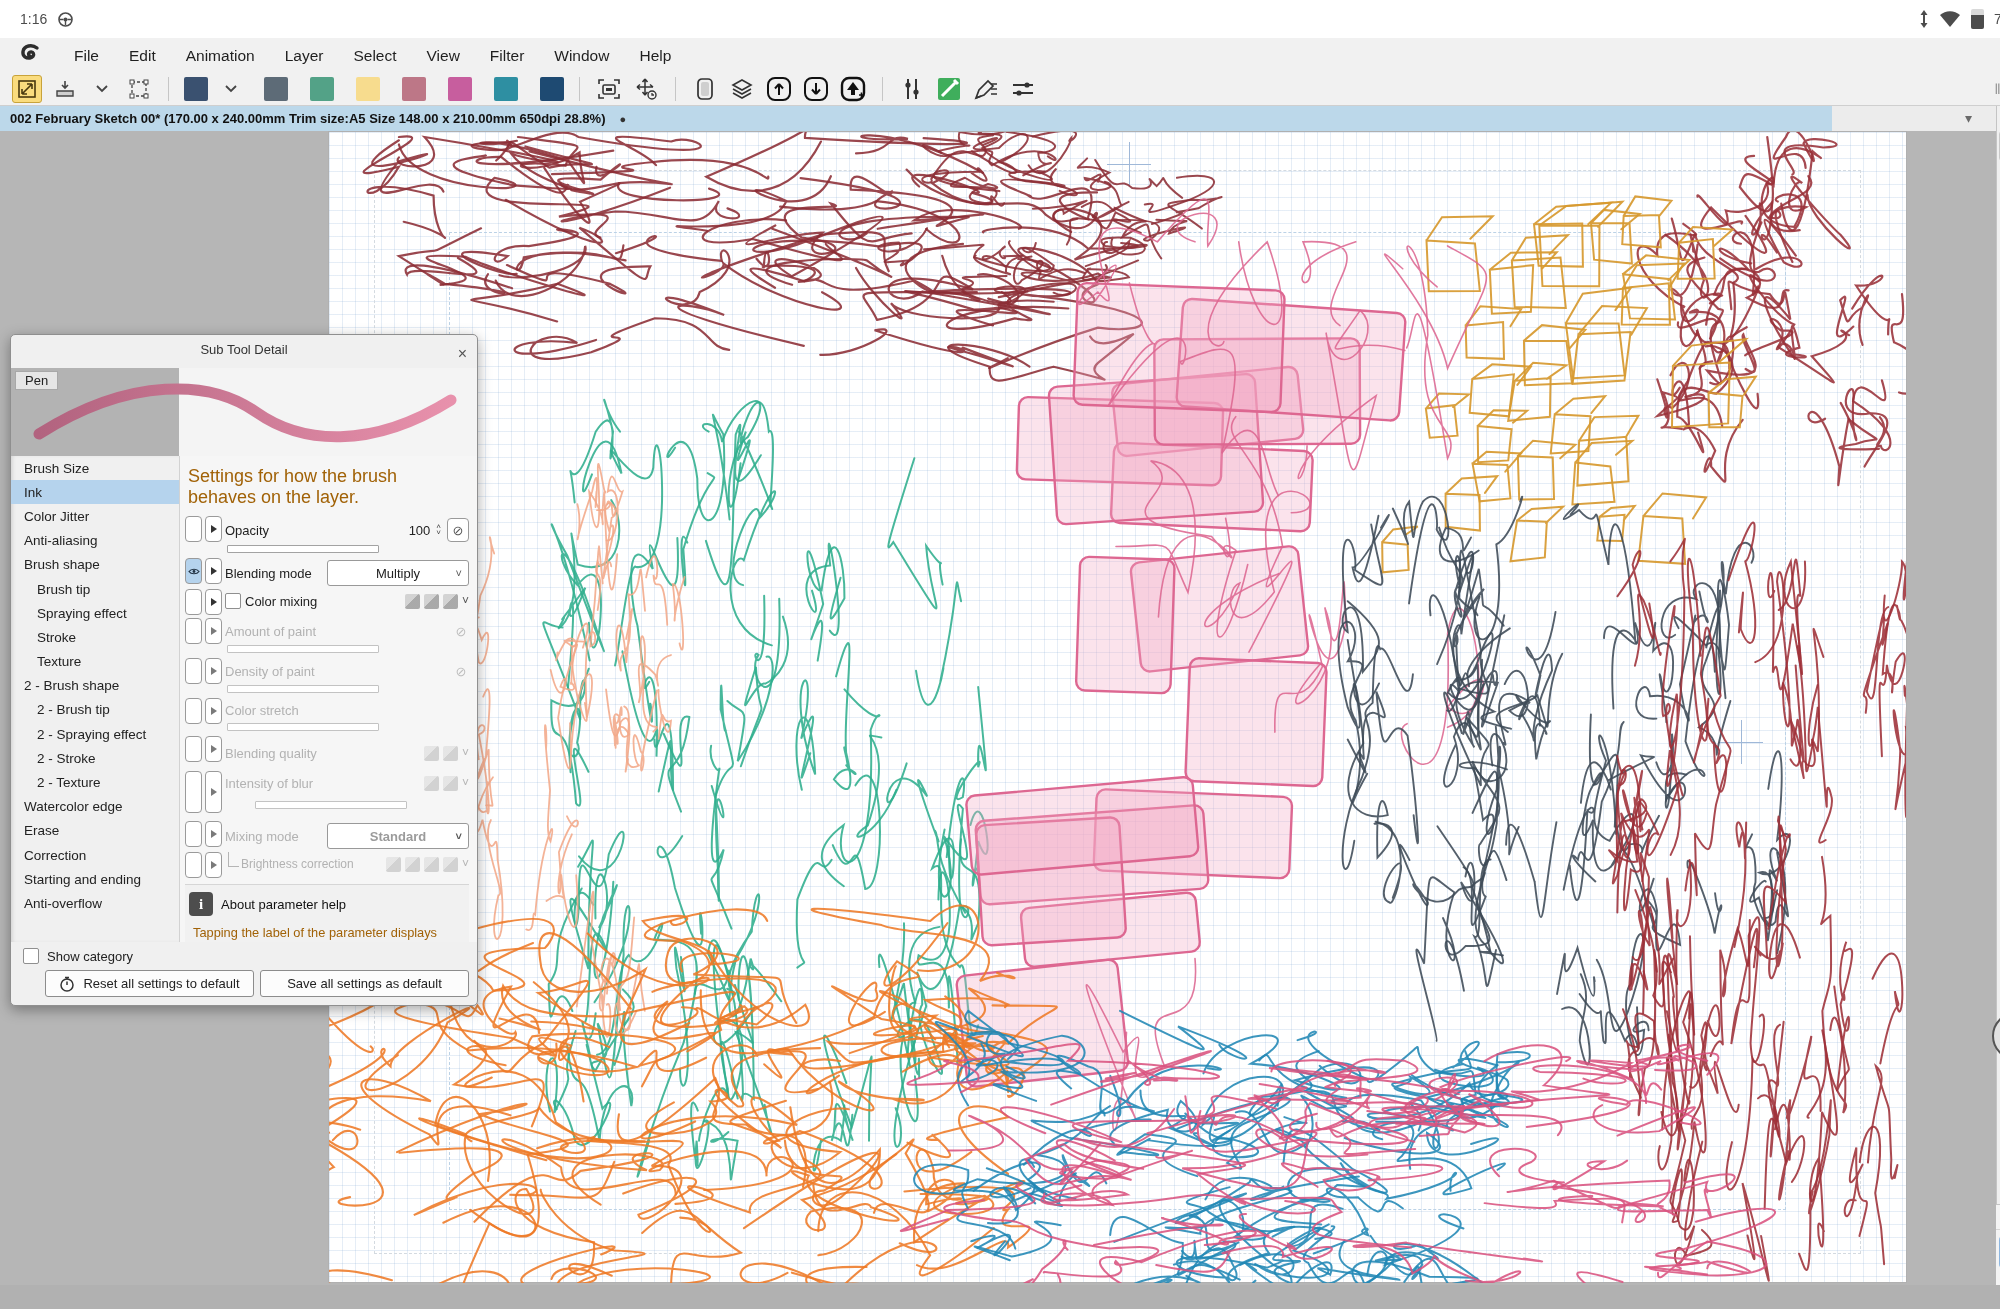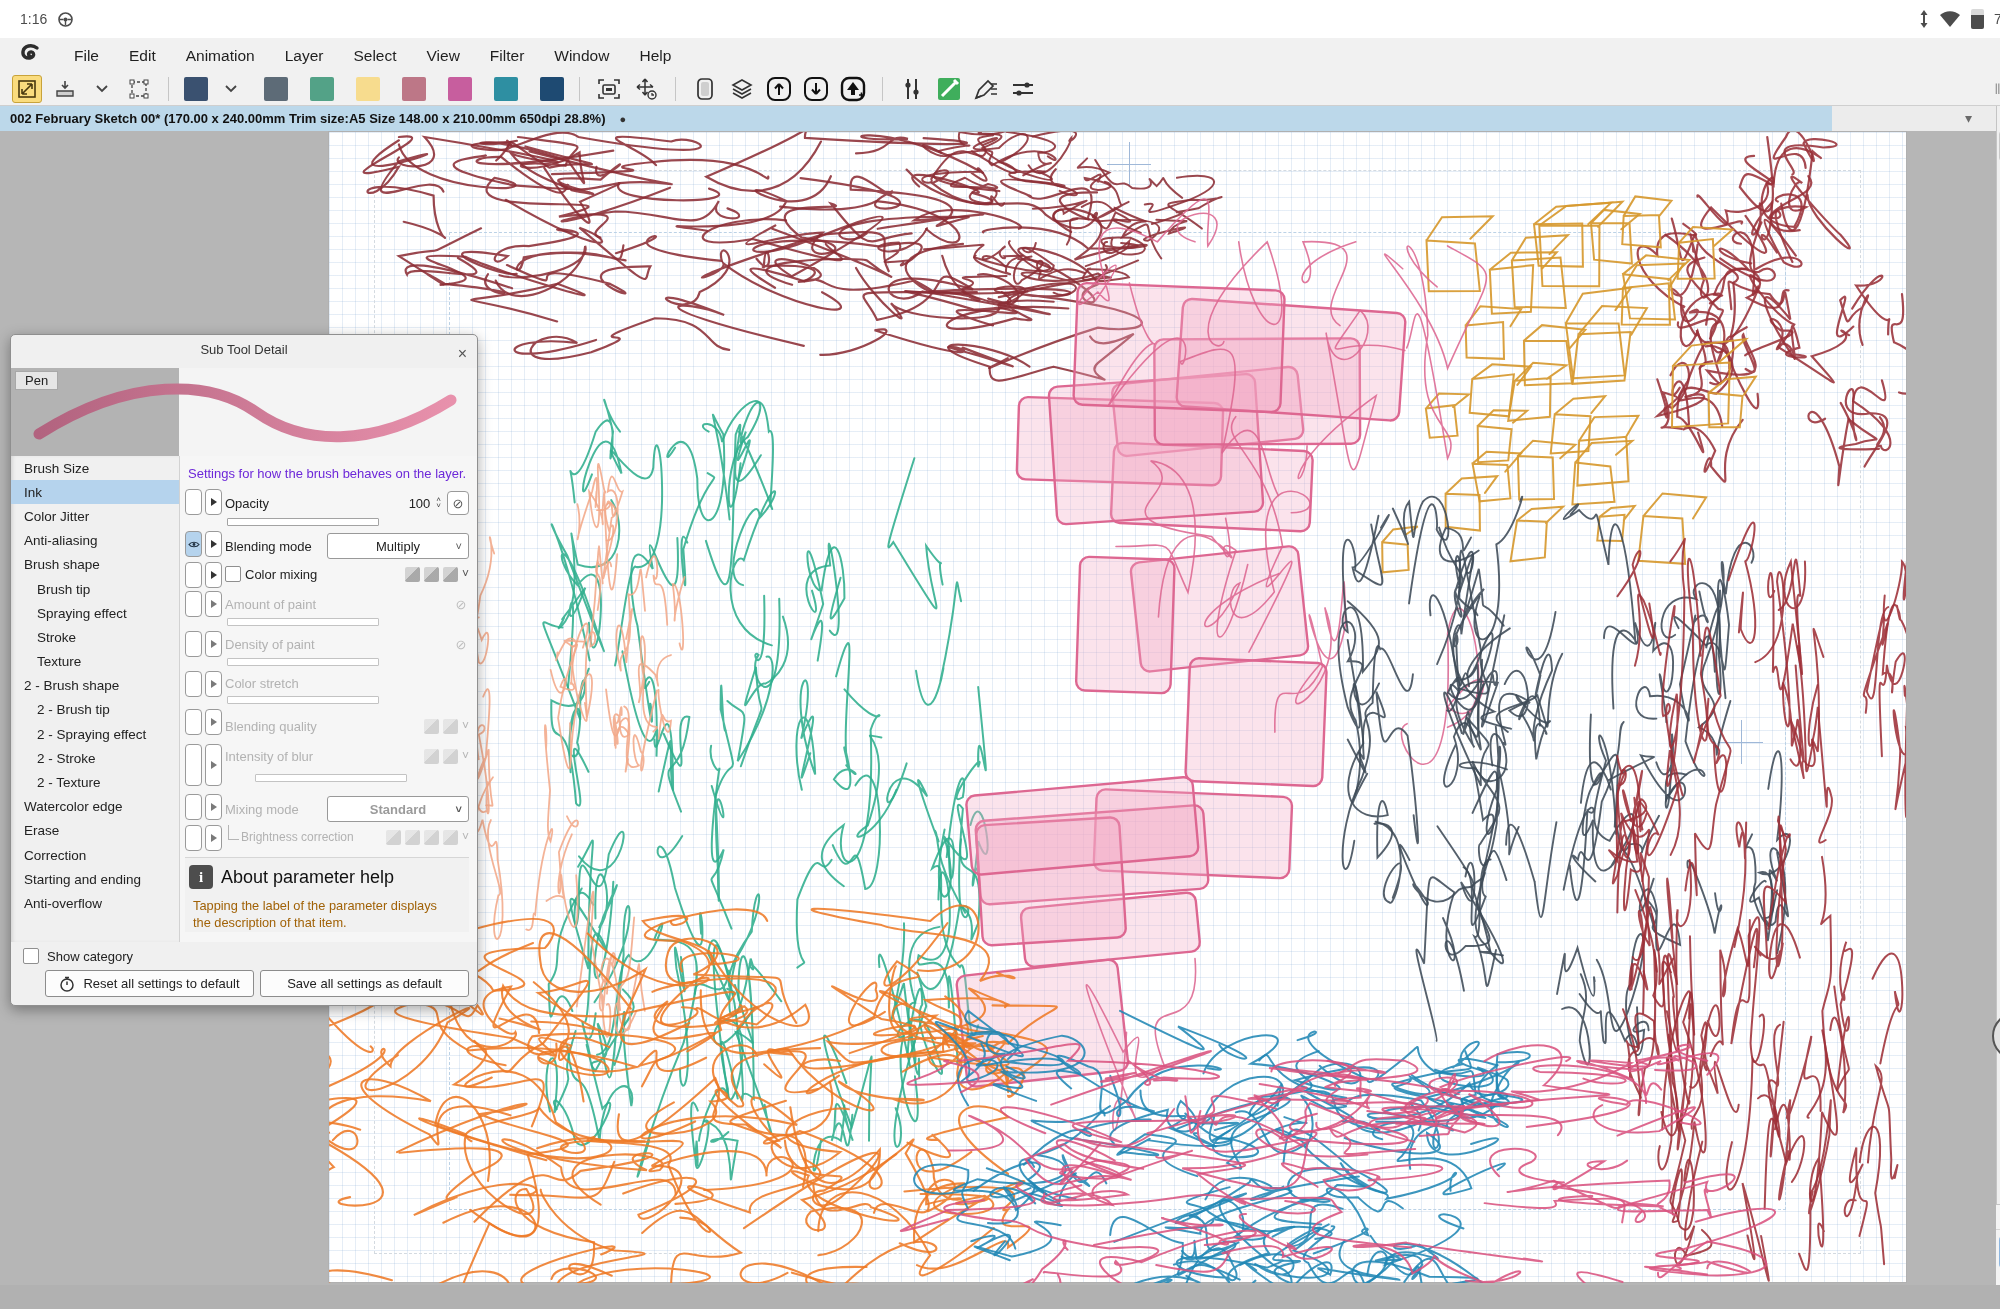--- a/index.html
+++ b/index.html
@@ -85,21 +85,21 @@
   .preview .pr{flex:1;background:#f4f4f4;}
   .pen-chip{position:absolute;left:4px;top:3px;background:#e6e6e6;border:1px solid #a8a8a8;padding:1px 9px;
     font-size:13px;color:#222;}
   .preview svg{position:absolute;inset:0;}
   .dlg-body{flex:1;display:flex;min-height:0;}
   .cat-list{width:168px;background:#f0f0f0;box-shadow:inset 3px 0 4px -2px rgba(0,0,0,.15);}
   .cat{height:24.2px;display:flex;align-items:center;padding-left:13px;font-size:13.5px;color:#222;box-sizing:border-box;}
   .cat.ind{padding-left:26px;}
   .cat.sel{background:#b5d3ed;}
   .settings{flex:1;background:#f6f6f6;border-left:1px solid #d2d2d2;padding:4px 8px 0 5px;box-sizing:border-box;overflow:hidden;}
-  .sdesc{font-size:13px;color:#6d28d9;padding:6px 2px 8px 3px;}
+  .sdesc{font-size:18px;color:#a16207;padding:6px 2px 8px 3px;}
   .srow{display:flex;align-items:flex-start;margin-bottom:3px;}
   .sbtn{width:15px;height:24px;border:1px solid #9a9a9a;border-radius:4px;background:#fff;margin-right:3px;flex:none;
     display:flex;align-items:center;justify-content:center;}
   .sbtn.eye{background:#b5d3ed;}
   .sbtn.arr::after{content:"";width:0;height:0;border-left:6px solid #333;border-top:4px solid transparent;border-bottom:4px solid transparent;}
   .dis .sbtn.arr::after{border-left-color:#7a7a7a;}
   .sbody{flex:1;min-width:0;padding-top:2px;}
   .slabel-line{display:flex;align-items:center;gap:4px;min-height:20px;}
   .slabel{font-size:13px;color:#222;}
   .dis .slabel{color:#b2b2b2;}
@@ -118,21 +118,21 @@
   .chk{width:14px;height:14px;border:1px solid #8f8f8f;background:#fff;border-radius:2px;flex:none;}
   .mini{width:15px;height:15px;border-radius:2px;background:linear-gradient(135deg,#cdcdcd 45%,#9c9c9c 45%);opacity:.85;}
   .dis .mini{opacity:.4;}
   .chev{color:#555;font-size:12px;}
   .dis .chev{color:#b5b5b5;}
   .tree{width:10px;align-self:stretch;border-left:1px solid #b5b5b5;border-bottom:1px solid #b5b5b5;height:14px;margin:0 2px 0 3px;flex:none;}
   .helpbox{margin:6px 0 0 0;border-top:1px solid #d6d6d6;background:#f1f1f1;padding:7px 6px 0 4px;}
   .help-head{display:flex;align-items:center;gap:8px;}
   .help-icon{width:24px;height:24px;border-radius:4px;background:#4d4d4d;color:#fff;display:flex;align-items:center;justify-content:center;
     font-family:"Liberation Serif",serif;font-weight:700;font-size:15px;}
-  .help-title{font-size:18px;color:#111;}
+  .help-title{font-size:13px;color:#111;}
   .help-body{font-size:12.8px;color:#a16207;line-height:1.35;padding:8px 14px 0 4px;max-width:300px;}
   .dlg-footer{padding:4px 8px 8px 8px;}
   .showcat{display:flex;align-items:flex-end;gap:8px;font-size:13px;color:#222;margin:2px 0 6px 4px;}
   .btnrow{display:flex;gap:6px;padding-left:26px;}
   .dbtn{flex:1;height:25px;border:1px solid #8c8c8c;border-radius:3px;background:#fcfcfc;display:flex;align-items:center;
     justify-content:center;gap:8px;font-size:13px;color:#222;}
 </style>
 </head>
 <body>
 

